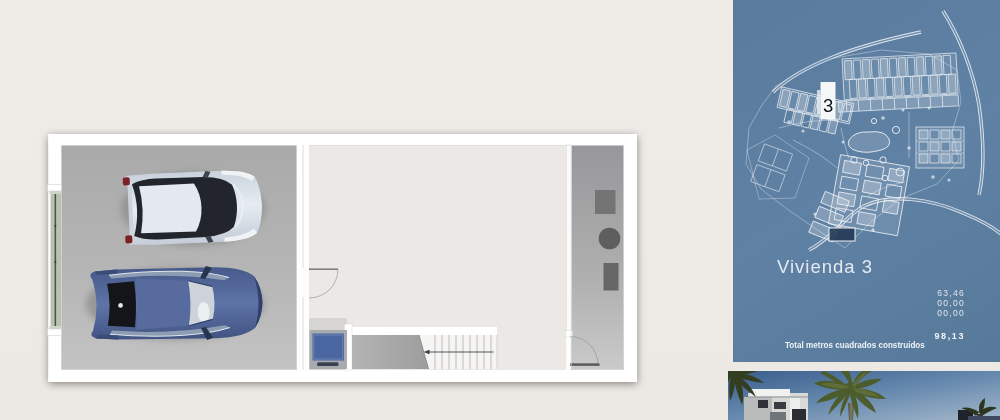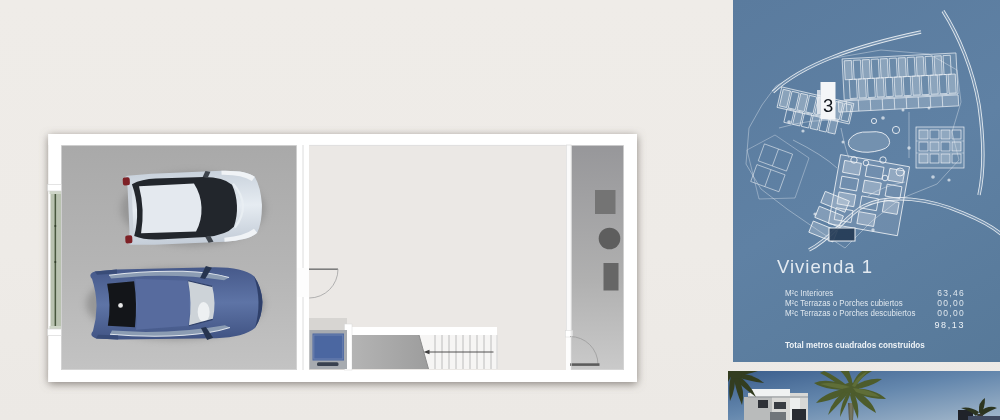--- a/index.html
+++ b/index.html
@@ -334,37 +334,32 @@
           <circle cx="200" cy="177" r="1.8"></circle>
           <circle cx="82" cy="214" r="1.6"></circle>
         <circle cx="140" cy="230" r="1.7"></circle>
           <circle cx="110" cy="142" r="1.5"></circle>
           <circle cx="170" cy="110" r="1.5"></circle>
         <circle cx="196" cy="108" r="1.5"></circle>
           <circle cx="216" cy="180" r="1.6"></circle>
       </g>
     </svg>
 
-    <div class="abs" style="left:44px;top:256px;font-size:18.5px;letter-spacing:1px;color:#e3eaf1;">Vivienda 1</div>
-
-    <div class="abs" style="left:52px;top:289px;width:178px;font-size:8.5px;line-height:9.9px;color:#dfe7ee;">
-      <div style="transform:scaleX(0.93);transform-origin:0 0;white-space:nowrap;">M²c Interiores</div>
-      <div style="transform:scaleX(0.93);transform-origin:0 0;white-space:nowrap;">M²c Terrazas o Porches cubiertos</div>
-      <div style="transform:scaleX(0.93);transform-origin:0 0;white-space:nowrap;">M²c Terrazas o Porches descubiertos</div>
-    </div>
+    <div class="abs" style="left:44px;top:256px;font-size:18.5px;letter-spacing:1px;color:#e3eaf1;">Vivienda 3</div>
+
 
     <div class="abs" style="left:196px;top:289px;width:36px;font-size:8.5px;line-height:9.9px;letter-spacing:1.3px;color:#dfe7ee;text-align:right;">
       <div>63,46</div>
         <div>00,00</div>
         <div>00,00</div>
     </div>
 
     <div class="abs" style="left:52px;top:340px;font-size:9px;font-weight:bold;color:#eef3f7;white-space:nowrap;transform:scaleX(0.9);transform-origin:0 0;">Total metros cuadrados construidos</div>
 
-    <div class="abs" style="left:196px;top:320px;width:36px;font-size:9px;font-weight:normal;letter-spacing:1.6px;color:#eef3f7;text-align:right;">98,13</div>
+    <div class="abs" style="left:196px;top:331px;width:36px;font-size:9px;font-weight:bold;letter-spacing:1.6px;color:#eef3f7;text-align:right;">98,13</div>
   </div>
 
   <svg id="photo" class="abs" style="left:728px;top:371px" width="272" height="49" viewBox="0 0 272 49">
     <defs>
       <linearGradient id="sky" x1="0" y1="0" x2="0.9" y2="1">
         <stop offset="0" stop-color="#3a5d8c"></stop>
           <stop offset="0.5" stop-color="#6487ad"></stop>
           <stop offset="1" stop-color="#9db3c8"></stop>
       </linearGradient>
       <linearGradient id="trunkg" x1="0" y1="0" x2="1" y2="0">

